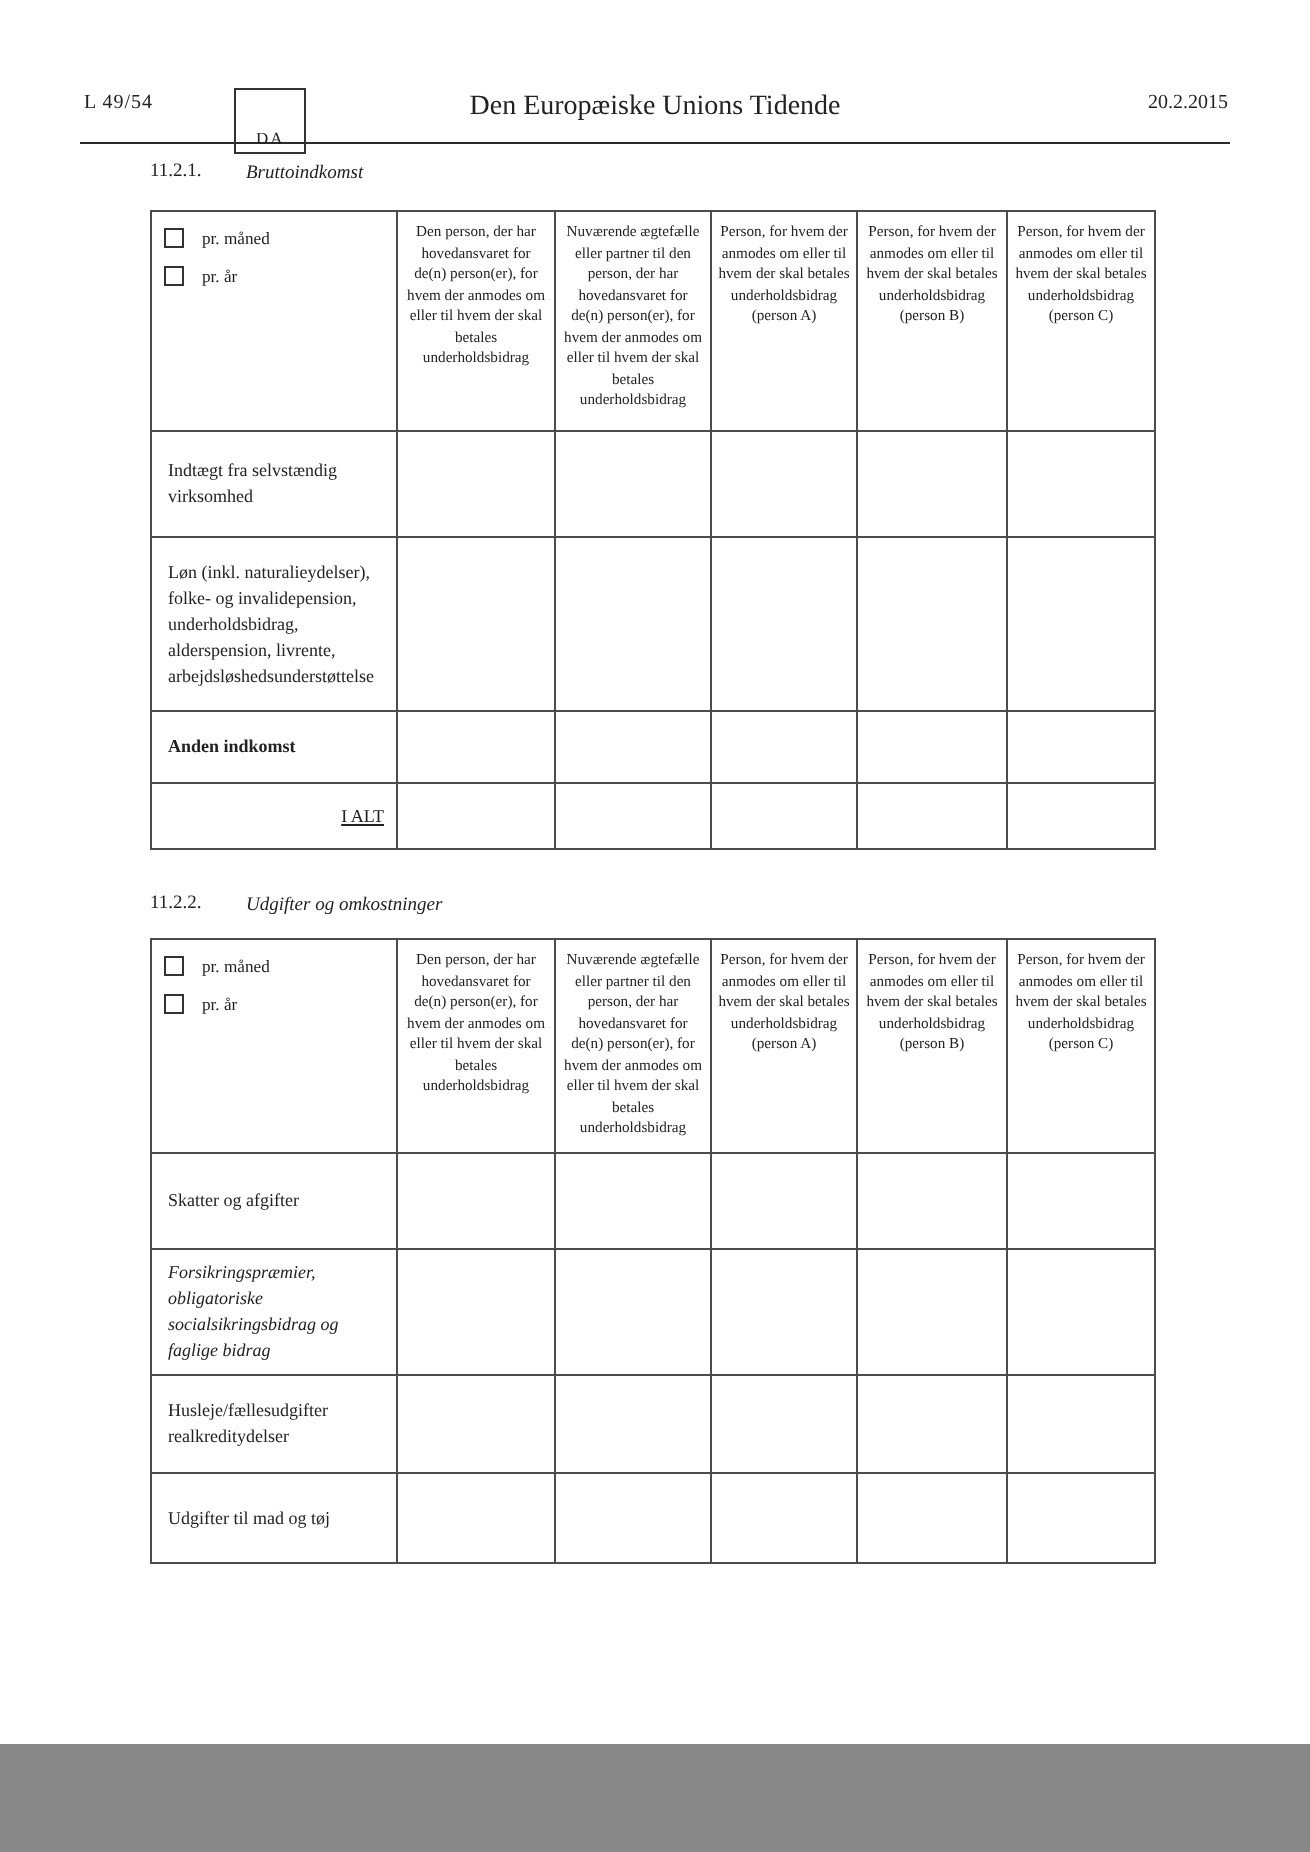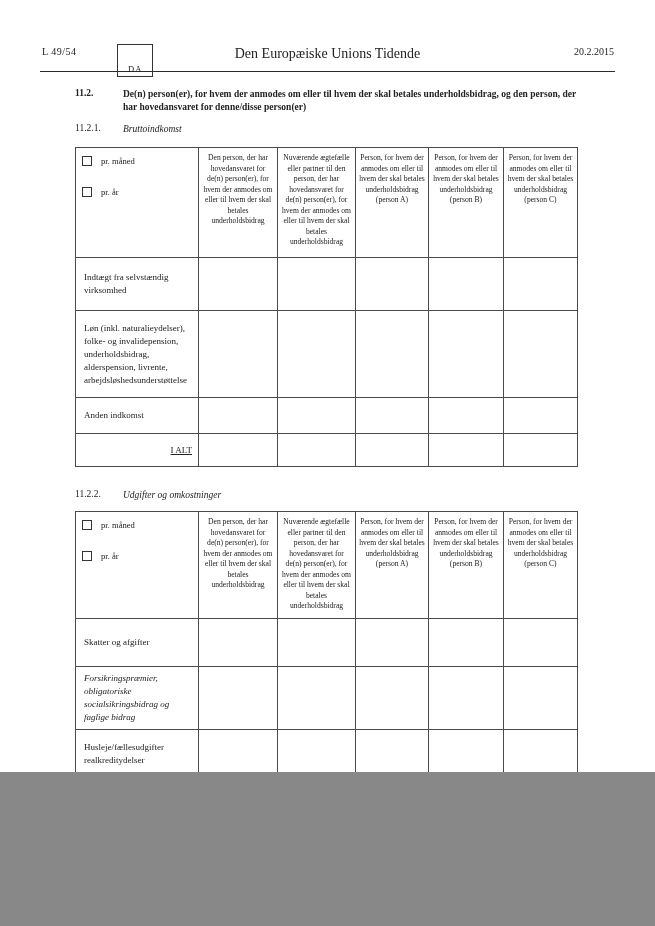--- a/index.html
+++ b/index.html
@@ -1,17 +1,17 @@
 <!DOCTYPE html>
 <html><head>
 <meta charset="utf-8">
 <style>
   html, body { margin: 0; padding: 0; background: #888; }
   .page {
-    width: 655px; height: 772px; margin: 0 auto; background: #ffffff;
+    width: 655px; height: 872px; margin: 0 auto; background: #ffffff;
     font-family: "Liberation Serif", "DejaVu Serif", serif;
     color: #222222; position: relative; overflow: hidden;
     box-sizing: border-box;
   }
   
   .pageheader { position: relative; height: 71px; }
   .pgnum  { position: absolute; left: 42px;  top: 46px; font-size: 10px; letter-spacing: .5px; }
   .dabox  { position: absolute; left: 117px; top: 44px; font-size: 8.5px; border: 1px solid #333;
             padding: 19px 10px 2px 10px; letter-spacing: 1px; }
   .jtitle { position: absolute; left: 0; right: 0; top: 46px; text-align: center; font-size: 14px; }
@@ -30,21 +30,21 @@
   
   table.form { border-collapse: collapse; width: 502px; table-layout: fixed; }
   .form td { border: 1px solid #4b4b4b; box-sizing: border-box; }
   .c1 { width: 123px; } .c2 { width: 79px; } .c3 { width: 78px; }
   .c4 { width: 73px; } .c5 { width: 75px; } .c6 { width: 74px; }
 
   td.hd { font-size: 7.6px; line-height: 10.5px; text-align: center; vertical-align: top;
           padding: 5px 3px; }
   td.hd-first { vertical-align: top; text-align: left; padding: 8px 6px; }
   .cb-row { display: flex; align-items: center; font-size: 8.6px; }
-  .cb-row + .cb-row { margin-top: 20px; }
+  .cb-row + .cb-row { margin-top: 8px; }
   .cb { display: inline-block; width: 8px; height: 8px; border: 1px solid #333;
         margin-right: 9px; flex: 0 0 8px; background: #fff; }
 
   td.lbl { font-size: 9px; line-height: 13px; text-align: left; vertical-align: middle;
            padding: 4px 9px 4px 8px; }
   td.total { font-size: 9px; text-align: right; vertical-align: middle; padding: 4px 6px; text-decoration: underline; }
   td.blank { background: #ffffff; }
 
   .t1 { margin-top: 11px; }
   .t2 { margin-top: 9px; }
@@ -58,24 +58,20 @@
   <div class="pageheader">
     <span class="pgnum">L 49/54</span>
     <span class="dabox">DA</span>
     <div class="jtitle">Den Europæiske Unions Tidende</div>
     <span class="hdate">20.2.2015</span>
   </div>
   <hr class="hrule">
 
   <div class="content">
 
-    <div class="sec sec-main">
-      <div class="sec-num">11.2.</div>
-      <div class="sec-text">De(n) person(er), for hvem der anmodes om eller til hvem der skal betales underholdsbidrag, og den person, der har hovedansvaret for denne/disse person(er)</div>
-    </div>
 
     <div class="sec sec-sub">
       <div class="sec-num">11.2.1.</div>
       <div class="sec-text">Bruttoindkomst</div>
     </div>
 
     <table class="form t1">
       <tbody>
           <tr style="height:110px;">
         <td class="hd hd-first c1">
@@ -103,21 +99,21 @@
         <td class="blank"></td>
       </tr>
       <tr style="height:87px;">
         <td class="lbl c1">Løn (inkl. naturalieydelser), folke- og invalidepension, underholdsbidrag, alderspension, livrente, arbejdsløshedsunderstøttelse</td>
         <td class="blank"></td>
         <td class="blank"></td>
         <td class="blank"></td>
         <td class="blank"></td>
         <td class="blank"></td>
       </tr>
-      <tr style="height:36px;">
+      <tr style="height:36px;font-weight:bold;">
         <td class="lbl c1">Anden indkomst</td>
         <td class="blank"></td>
         <td class="blank"></td>
         <td class="blank"></td>
         <td class="blank"></td>
         <td class="blank"></td>
       </tr>
       <tr style="height:33px;">
         <td class="total c1">I ALT</td>
         <td class="blank"></td>

